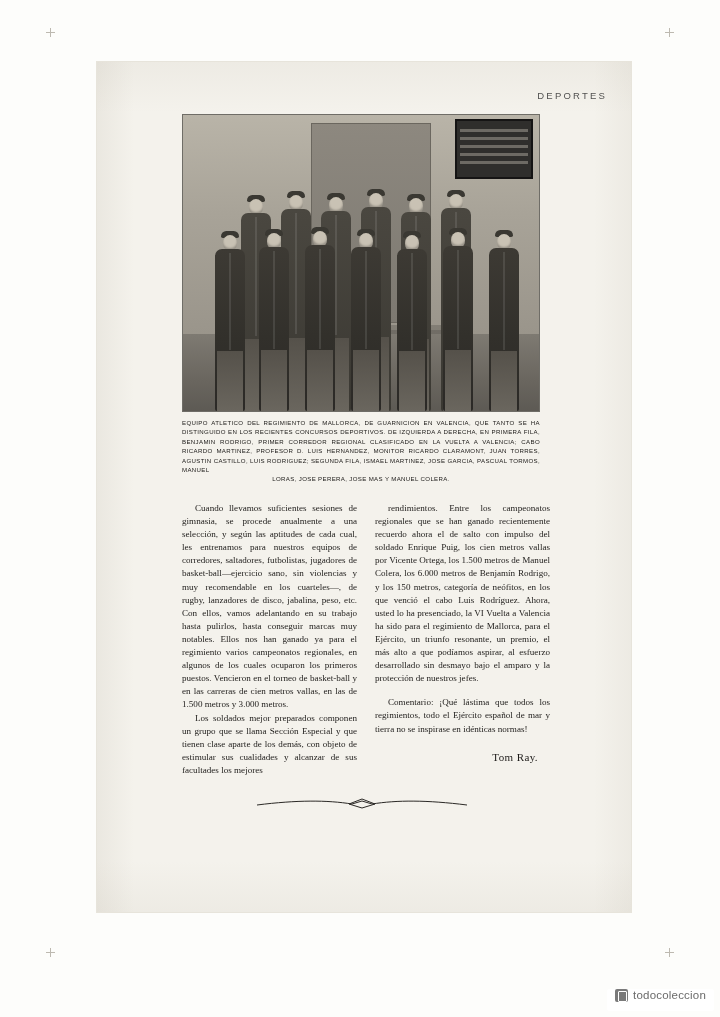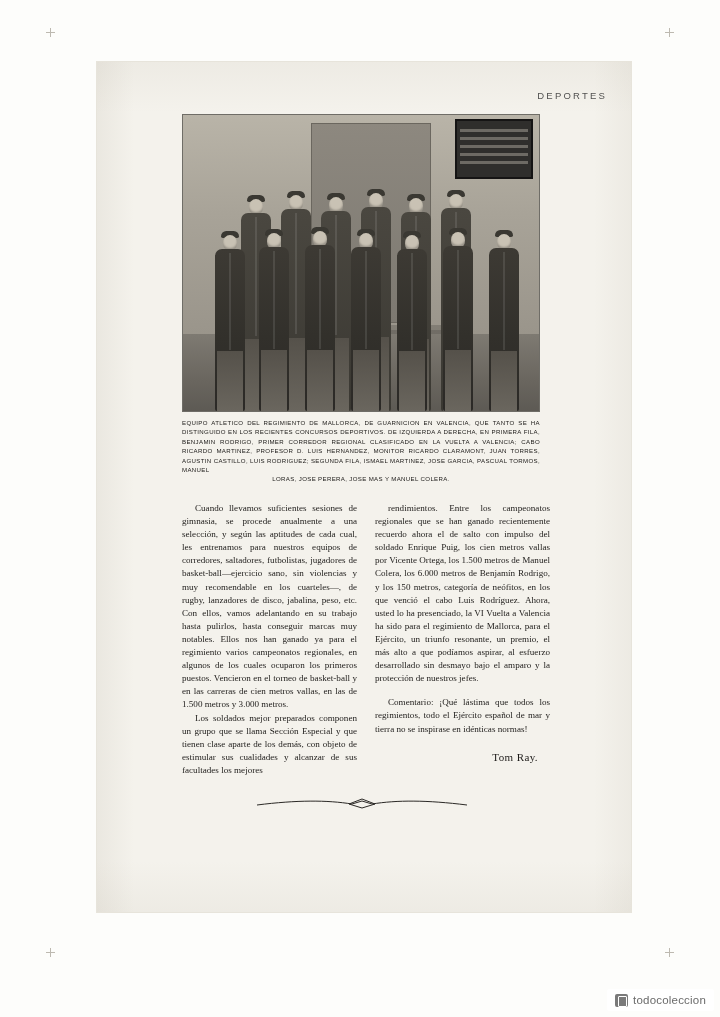--- a/index.html
+++ b/index.html
@@ -240,21 +240,21 @@
   
   #watermark {
     position: absolute;
     right: 6px;
     bottom: 6px;
     height: 22px;
     padding: 0 8px;
     background: rgba(255,255,255,0.82);
     border-radius: 2px;
     display: flex;
-    align-items: center;
+    align-items: flex-start;
     gap: 5px;
     font-family: "Liberation Sans", sans-serif;
     font-size: 11.5px;
     color: #6b6b6b;
     letter-spacing: .2px;
   }
   #watermark .tcmark {
     width: 13px; height: 13px;
     border-radius: 2px;
     background: #7a7a7a;

